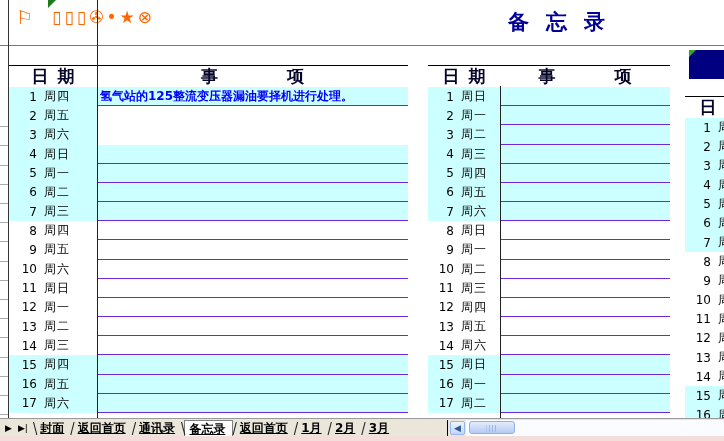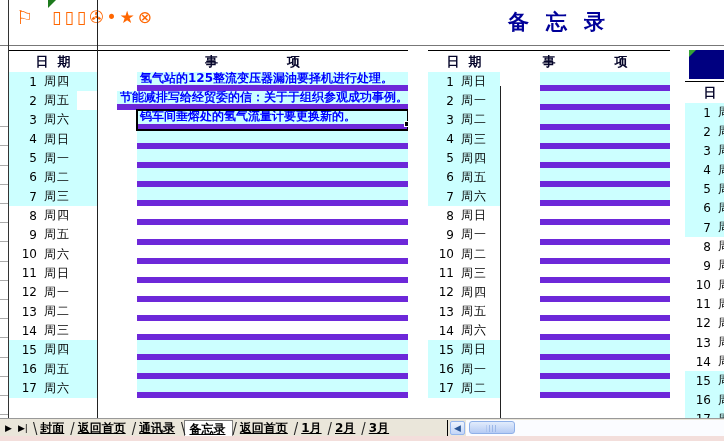--- a/index.html
+++ b/index.html
@@ -26,32 +26,32 @@
   .ticks { position:absolute; left:0; top:108px; width:8px; height:310px;
            background:repeating-linear-gradient(to bottom, transparent 0 18.2px, #aaa 18.2px 19.2px); }
 
   
   .month { position:absolute; top:48px; height:370px; overflow:hidden; }
   .mheader { position:relative; height:29px; margin:2px 4px 0 4px; background:var(--navy); }
   .mtri { position:absolute; left:0; top:0; width:0; height:0;
           border-top:7px solid #36a336; border-right:7px solid transparent; }
   .mlabel { display:block; text-align:center; line-height:29px; color:var(--month_green);
             font-size:15px; font-weight:bold; letter-spacing:2px; }
-  .chead { display:flex; align-items:center; height:22px; margin-top:2px; border-top:1px solid #000;
-           font-size:13px; font-weight:bold; color:#05052a; }
+  .chead { display:flex; align-items:center; height:22px; margin-top:17px; border-top:1px solid #000;
+           font-size:17px; font-weight:bold; color:#05052a; }
   .chead-date { text-align:center; letter-spacing:9px; text-indent:9px; }
   .chead-item { flex:1; display:flex; justify-content:center; }
   .rowbox { position:relative; }
   .row { display:flex; height:19.18px; }
   .dcell { display:flex; align-items:center; font-size:12px; color:#000; }
   .dnum { text-align:right; }
   .dw { margin-left:7px; letter-spacing:1px; white-space:nowrap; }
-  .icell { flex:1; border-bottom:6px solid #6d28d9; display:flex; align-items:center;
+  .icell { flex:1; border-bottom:1px solid #6d28d9; display:flex; align-items:center;
            font-size:12px; font-weight:600; color:var(--item_blue); padding-left:3px;
-           white-space:nowrap; position:relative;margin-left:40px; }
+           white-space:nowrap; position:relative; }
   .cyan { background:var(--band_cyan); }
   .icell.active { outline:2px solid #000; outline-offset:-1px; z-index:2; }
   .icell.active::after { content:""; position:absolute; right:-2px; bottom:-3px;
                          width:4px; height:4px; background:#000; border:1px solid #fff; }
 
   
   .tabbar { position:absolute; left:0; top:418px; width:724px; height:18px;
             background:#eae6da; border-top:1px solid #999; font-size:12px; }
   .tabbar-bottom { position:absolute; left:0; top:436px; width:724px; height:5px; background:#f3dedb; }
   .tabs-strip { position:absolute; left:0; top:0; width:447px; height:18px;
@@ -107,28 +107,26 @@
               <span class="dnum" style="width: 18px; margin-left: 10px;">1</span>
               <span class="dw">周四</span>
             </div>
             <div class="icell cyan">氢气站的125整流变压器漏油要择机进行处理。</div>
           </div>
           <div class="row">
             <div class="dcell cyan" style="width: 88px;">
               <span class="dnum" style="width: 18px; margin-left: 10px;">2</span>
               <span class="dw">周五</span>
             </div>
-            <div class="icell cyan">节能减排写给经贸委的信：关于于组织参观成功事例。</div>
           </div>
           <div class="row">
             <div class="dcell cyan" style="width: 88px;">
               <span class="dnum" style="width: 18px; margin-left: 10px;">3</span>
               <span class="dw">周六</span>
             </div>
-            <div class="icell cyan active">钨车间垂熔处的氢气流量计要更换新的。</div>
           </div>
           <div class="row">
             <div class="dcell cyan" style="width: 88px;">
               <span class="dnum" style="width: 18px; margin-left: 10px;">4</span>
               <span class="dw">周日</span>
             </div>
             <div class="icell cyan"></div>
           </div>
           <div class="row">
             <div class="dcell cyan" style="width: 88px;">

